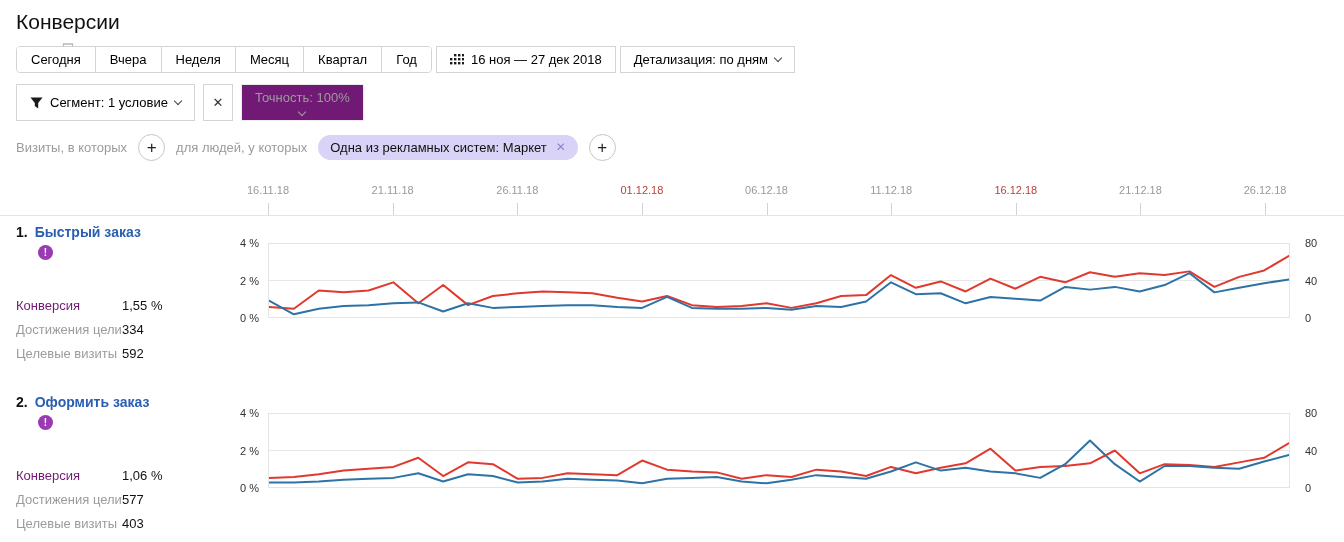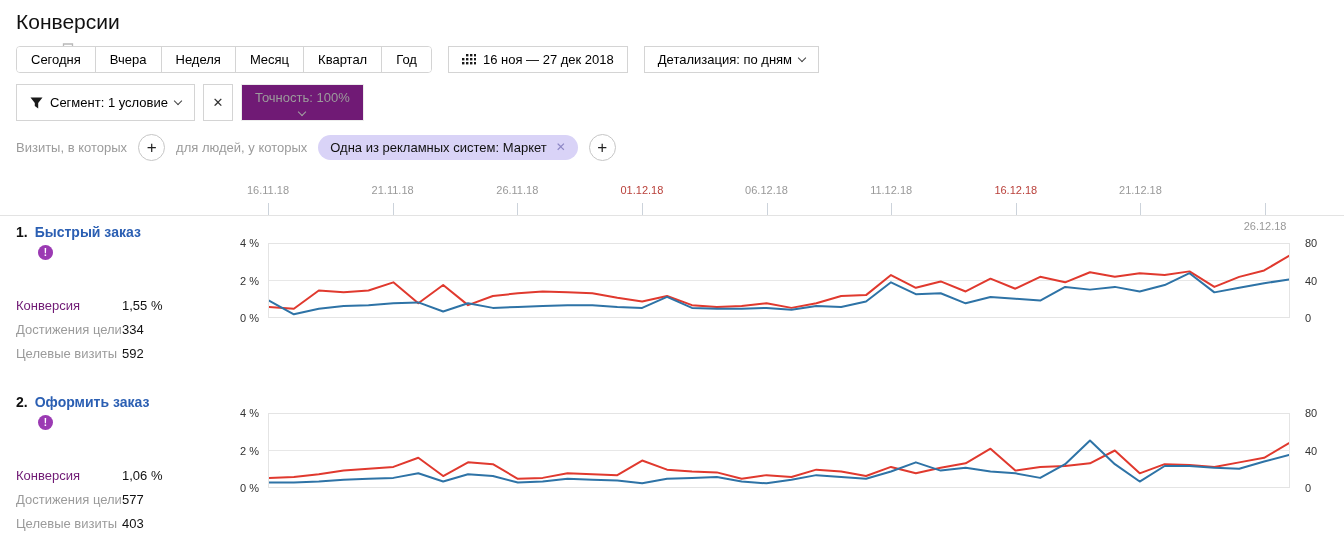--- a/index.html
+++ b/index.html
@@ -3,21 +3,21 @@
 <meta charset="utf-8">
 <style>
   * { margin:0; padding:0; box-sizing:border-box; }
   html,body { background:#fff; }
   body { font-family:"Liberation Sans","DejaVu Sans",sans-serif; color:#000; width:1344px; height:542px; overflow:hidden; }
   .page { position:relative; width:1344px; height:542px; }
 
   .header-row { position:absolute; left:16px; top:10px; display:flex; align-items:center; gap:9px;flex-direction:column; }
   .title { font-size:21px; color:#111; }
 
-  .controls-row { position:absolute; left:16px; top:46px; display:flex; gap:16px; align-items:stretch; }
+  .controls-row { position:absolute; left:16px; top:46px; display:flex; gap:4px; align-items:stretch; }
   .seg-group { display:flex; border:1px solid #d4d4d4; border-radius:4px; overflow:hidden; background:#fff; }
   .seg-btn { padding:5px 14px; font-size:13px; background:#fff; border:none; border-left:1px solid #d4d4d4; cursor:pointer; font-family:inherit; }
   .seg-btn:first-child { border-left:none; }
   .btn { display:flex; align-items:center; gap:7px; border:1px solid #d4d4d4; border-radius:0; padding:5px 13px; font-size:13px; background:#fff; cursor:pointer; font-family:inherit; }
   .caret { width:6px; height:6px; border-right:1.5px solid #444; border-bottom:1.5px solid #444; transform:rotate(45deg); margin-top:-3px; }
   .caret.dis { border-color:#a3a3a3; }
 
   .segment-row { position:absolute; left:16px; top:84px; display:flex; gap:8px; }
   .btn-x { width:30px; justify-content:center; font-size:13px; color:#333; }
   .btn-disabled { background:#701a75; border-color:#ececec; color:#9c9c9c; cursor:default;flex-direction:column; }
@@ -139,21 +139,21 @@
       <span class="date-label weekend" style="left: 36.5854%;">01.12.18</span>
       <span class="htick" style="left: 36.5854%;"></span>
       <span class="date-label" style="left: 48.7805%;">06.12.18</span>
       <span class="htick" style="left: 48.7805%;"></span>
       <span class="date-label" style="left: 60.9756%;">11.12.18</span>
       <span class="htick" style="left: 60.9756%;"></span>
       <span class="date-label weekend" style="left: 73.1707%;">16.12.18</span>
       <span class="htick" style="left: 73.1707%;"></span>
       <span class="date-label" style="left: 85.3659%;">21.12.18</span>
       <span class="htick" style="left: 85.3659%;"></span>
-      <span class="date-label" style="left: 97.561%; margin-top: 36px;">26.12.18</span>
+      <span class="date-label" style="left: 97.561%;">26.12.18</span>
       <span class="htick" style="left: 97.561%;"></span>
     </div>
   <div class="divider"></div>
 
   <div class="goal-row" style="top:222px;">
     <div class="goal-info">
       <div class="goal-title-row">
         <span class="goal-num">1.</span>
         <a class="goal-title">Быстрый заказ</a>
       </div>

